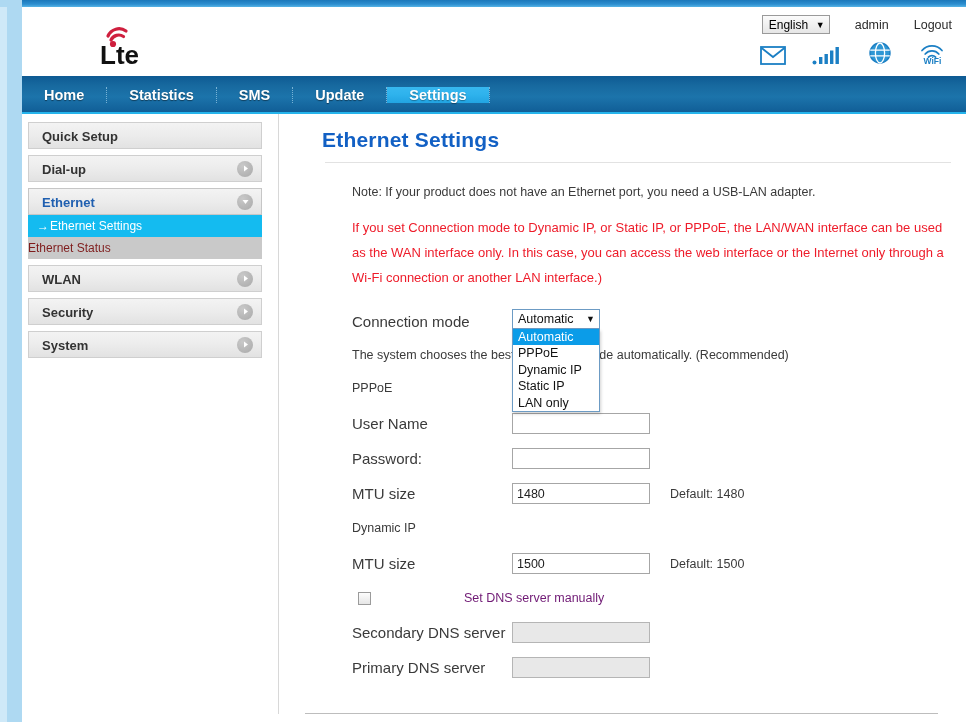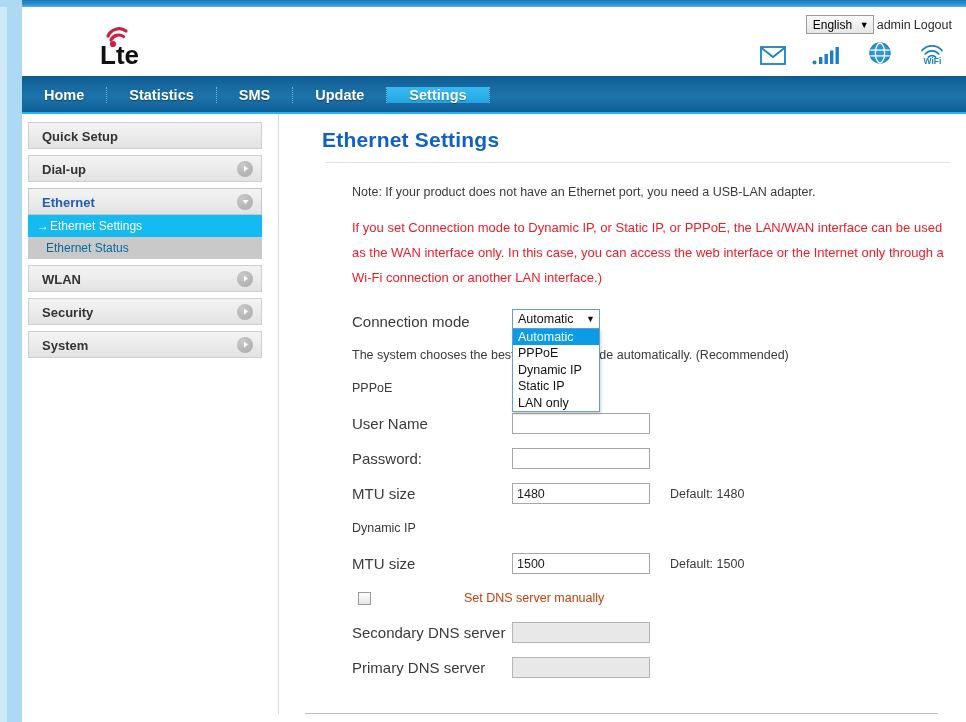--- a/index.html
+++ b/index.html
@@ -35,21 +35,21 @@
     position: absolute; left: 22px; top: 7px; width: 944px; height: 69px;
     background: #ffffff;
   }
   .logo {
     position: absolute; left: 60px; top: 7px; width: 64px; height: 56px;
   }
   .logo svg { display: block; }
 
   .lang-row {
     position: absolute; right: 14px; top: 8px;
-    display: flex; align-items: center; gap: 3px;
+    display: flex; align-items: center; gap: 25px;
     font-size: 12px; color: #333;
   }
   .lang-select {
     display: inline-flex; align-items: center; justify-content: space-between;
     border: 1px solid #9a9a9a;
     background: #f1f1f1;
     background: linear-gradient(to bottom,#fbfbfb,#e6e6e6);
     height: 19px; min-width: 68px; padding: 0 4px 0 6px;
     font-size: 12px; color: #000; cursor: default;
   }
@@ -117,21 +117,21 @@
   .side-head .arrow {
     position: absolute; right: 8px; top: 50%; margin-top: -8px;
     width: 16px; height: 16px; border-radius: 50%;
     background: radial-gradient(circle at 35% 30%, #c9c9c9, #a9a9a9);
     display: flex; align-items: center; justify-content: center;
   }
   .side-head .arrow svg { display:block; }
   .side-sub {
     height: 22px; line-height: 22px;
     background: #c9c9c9;
-    font-size: 12px; color: #0369a1; padding-left: 18px;
+    font-size: 12px; color: #7f1d1d; 
     cursor: pointer;
   }
   .side-sub.selected {
     background: #14bbf0; color: #ffffff; padding-left: 9px;
   }
   .side-sub.selected .prefix { margin-right: 1px; }
 
   
   .main { position: absolute; left: 278px; top: 0; width: 660px; }
   .page-title {
@@ -169,21 +169,21 @@
   .section-label { font-size: 12.5px; color: #3a3a3a; height: 35px; line-height: 35px; }
   .desc-line { font-size: 12.5px; color: #3a3a3a; height: 32px; line-height: 32px; }
 
   .check-row { display: flex; align-items: center; height: 34px; }
   .checkbox {
     width: 13px; height: 13px; margin-left: 6px;
     border: 1px solid #9b9b9b;
     background: linear-gradient(to bottom,#fdfdfd,#e6e6e6);
     cursor: pointer;
   }
-  .check-label { margin-left: 93px; font-size: 12.5px; color: #c2410c; }
+  .check-label { margin-left: 93px; font-size: 12.5px; color: #701a75; }
 
   
   .select-wrap {
     position: absolute; left: 160px; top: 5px; width: 88px; z-index: 30;
   }
   .select-box {
     width: 88px; height: 20px;
     border: 1px solid #6c9bc4;
     background: #ffffff;
     display: flex; align-items: center; justify-content: space-between;

